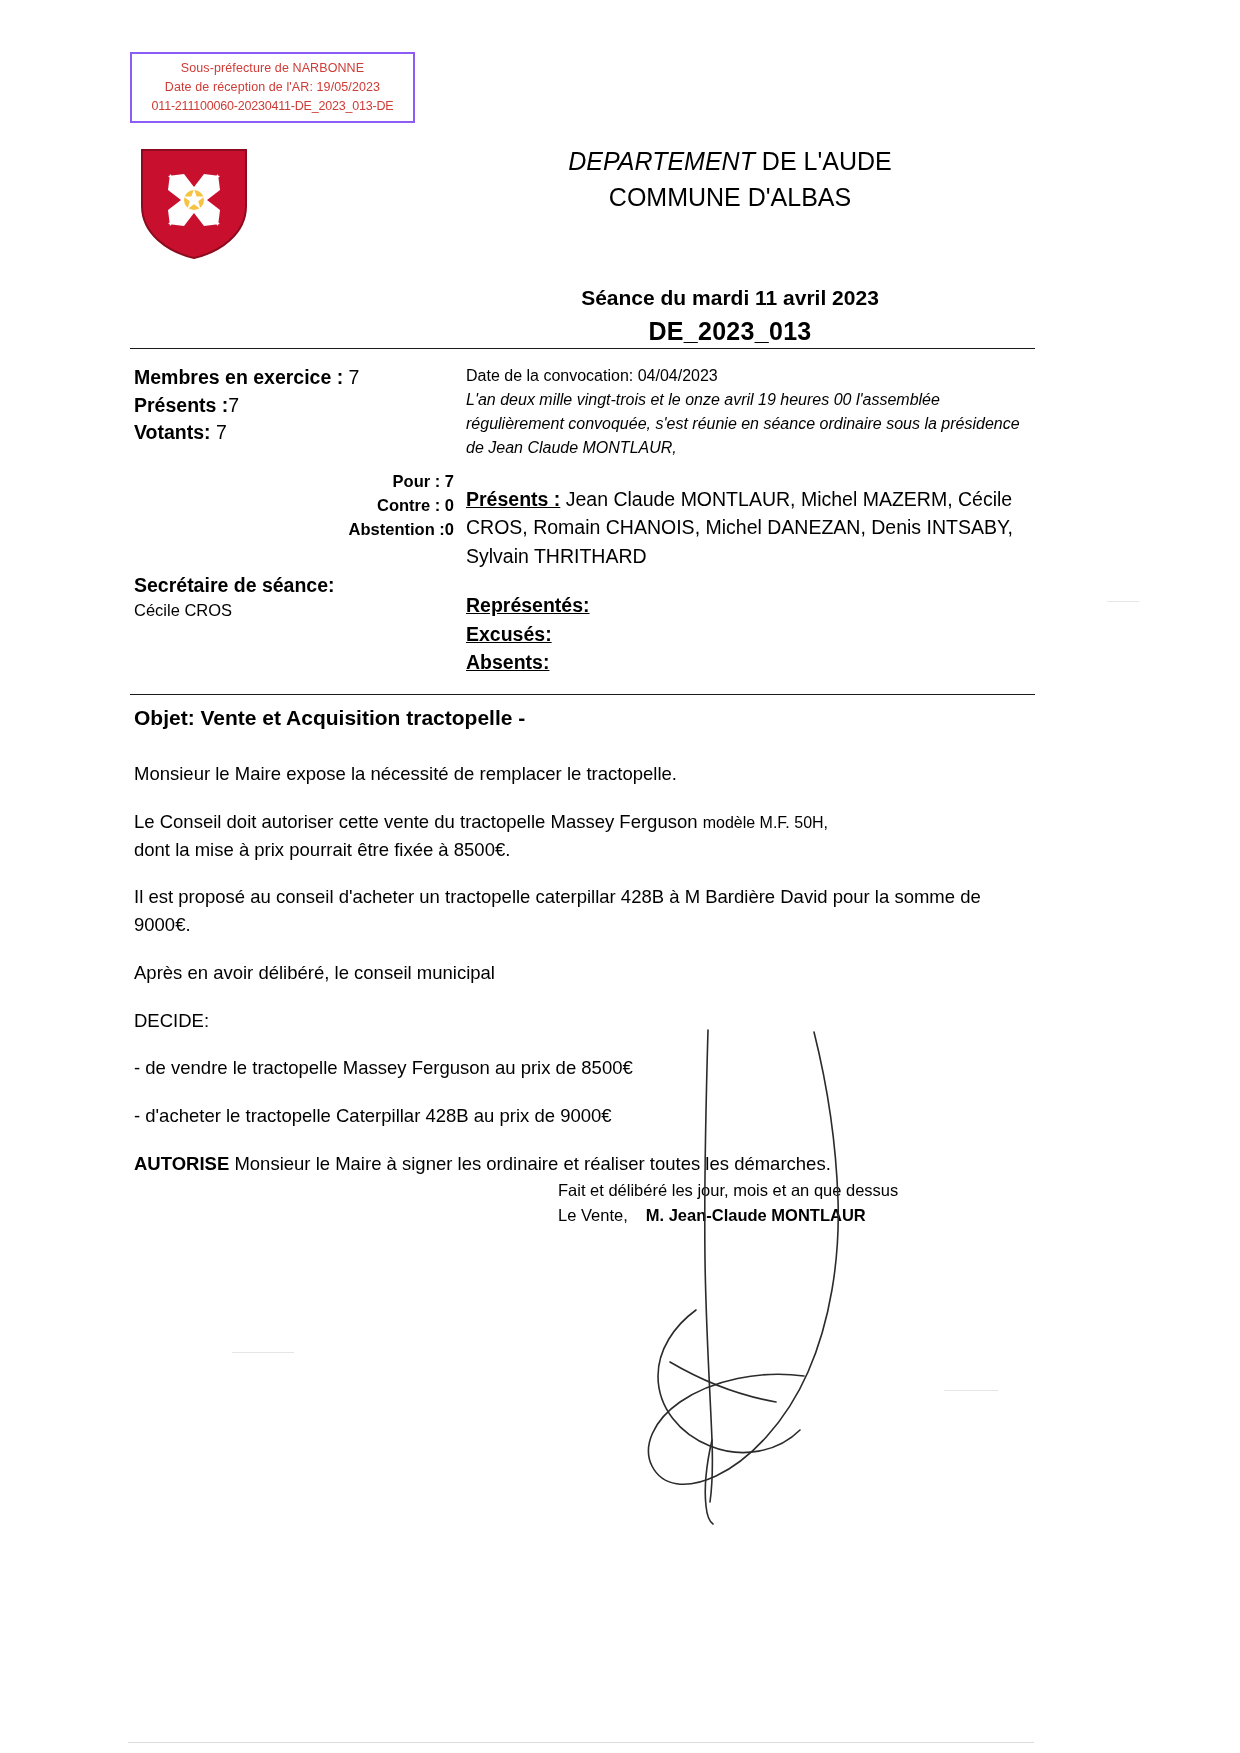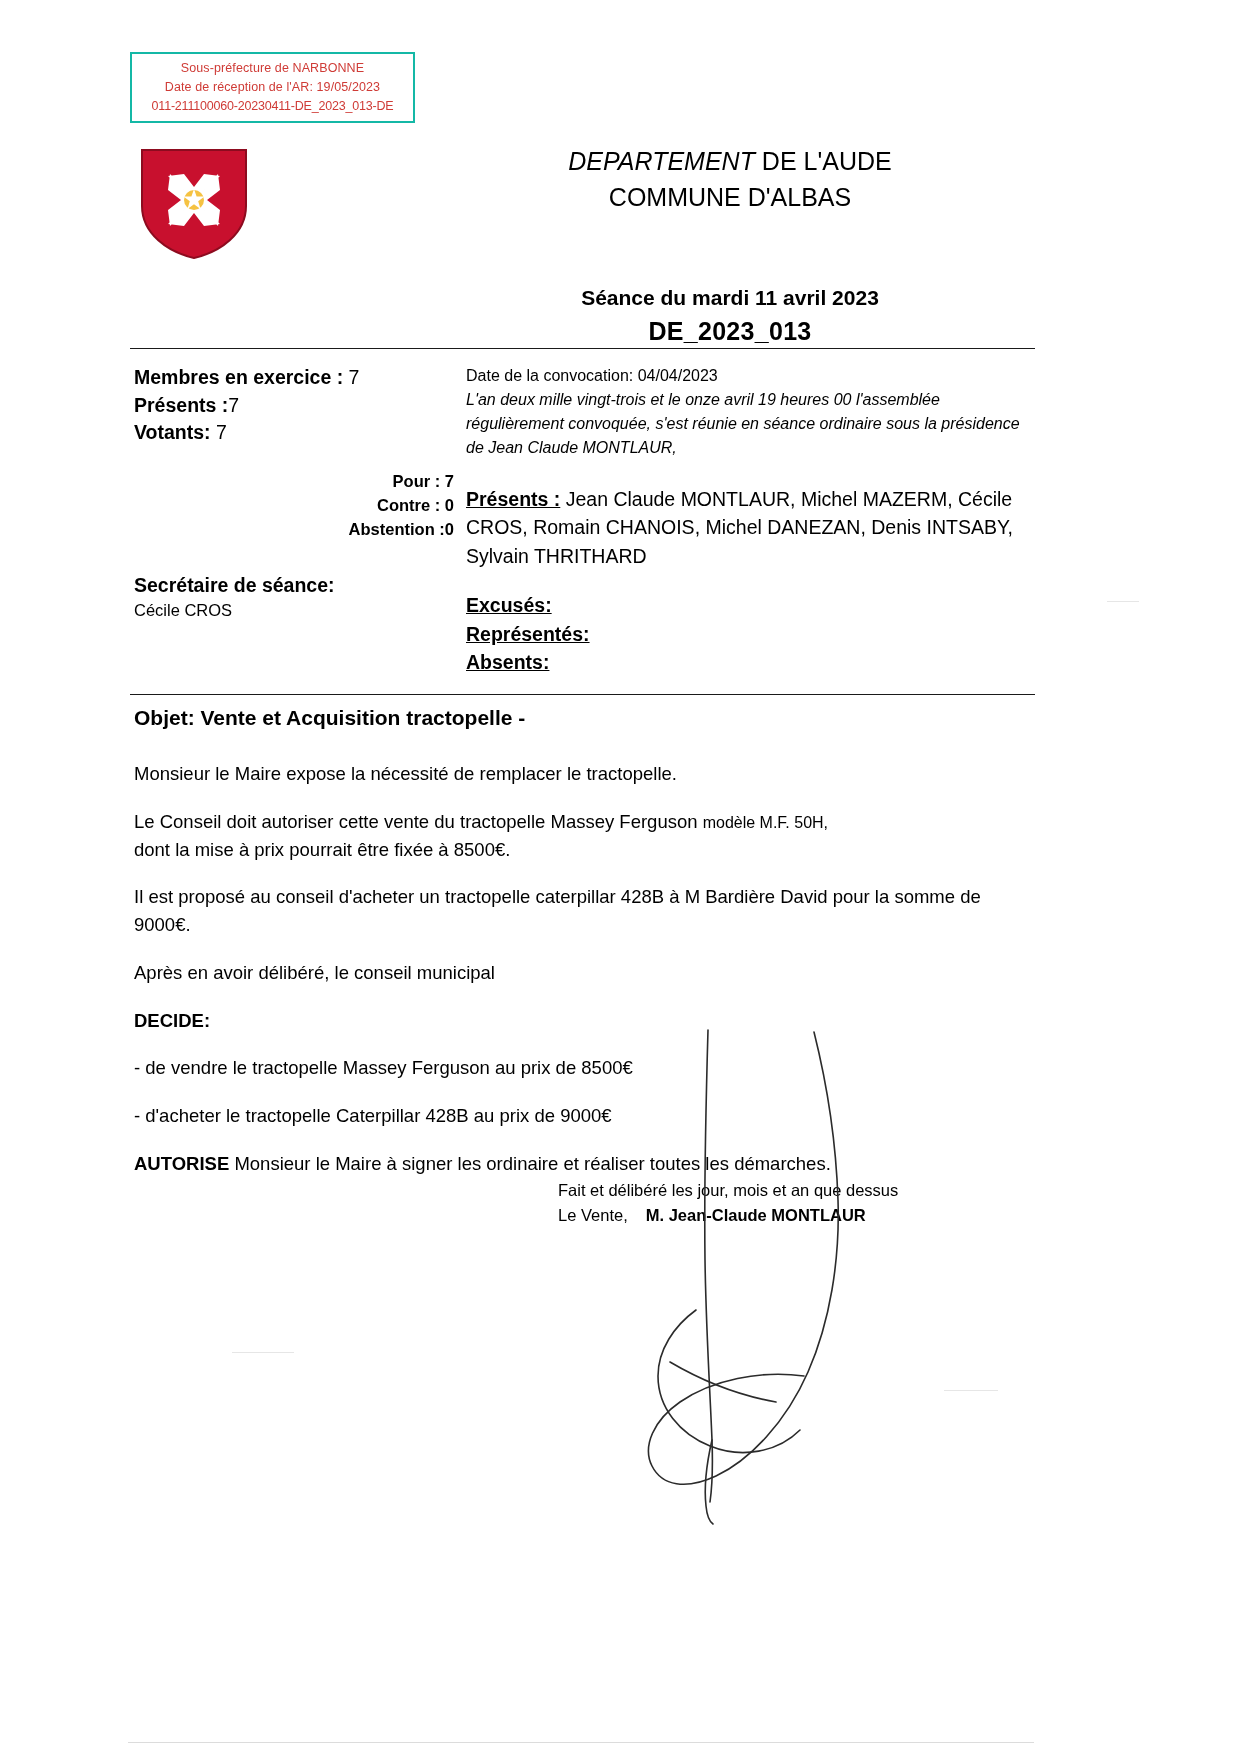--- a/index.html
+++ b/index.html
@@ -15,21 +15,21 @@
     color: #000000;
     overflow: hidden;
   }
 
   
   .stamp {
     position: absolute;
     left: 130px;
     top: 52px;
     width: 285px;
-    border: 2px solid #14b8a6;
+    border: 2px solid #8b5cf6;
     padding: 5px 4px 6px 4px;
     box-sizing: border-box;
     color: #cf3b36;
     text-align: center;
     line-height: 1.5;
   }
   .stamp div {
     font-size: 12.5px;
     letter-spacing: 0.1px;
     white-space: nowrap;
@@ -161,21 +161,21 @@
     top: 760px;
     width: 890px;
     font-size: 18.5px;
     line-height: 1.5;
   }
   .body p {
     margin: 0 0 20px 0;
   }
   .body .small { font-size: 16px; }
   .body .bold { font-weight: bold; }
-  .body .decide { font-weight: bold; margin-top: 20px; }
+  .body .decide { font-weight: normal; margin-top: 20px; }
 
   
   .sign-block {
     position: absolute;
     left: 558px;
     top: 1178px;
     font-size: 16.5px;
     line-height: 1.5;
   }
   .sign-block .maire-name {
@@ -252,22 +252,22 @@
   </div>
 </div>
 
 <div class="right-col">
   <div class="conv-date">Date de la convocation: 04/04/2023</div>
   <div class="conv-para">L'an deux mille vingt-trois et le onze avril 19 heures 00 l'assemblée régulièrement convoquée, s'est réunie en séance ordinaire sous la présidence de Jean Claude MONTLAUR,</div>
 
   <div class="present-para"><span class="u-bold">Présents :</span><span> Jean Claude MONTLAUR, Michel MAZERM, Cécile CROS, Romain CHANOIS, Michel DANEZAN, Denis INTSABY, Sylvain THRITHARD</span></div>
 
   <div class="status-list">
+    <div><span>Représentés:</span></div>
     <div><span>Excusés:</span></div>
-    <div><span>Représentés:</span></div>
     <div><span>Absents:</span></div>
   </div>
 </div>
 
 <div class="rule rule-bottom"></div>
 
 <div class="objet">Objet: Vente et Acquisition tractopelle -</div>
 
 <div class="body">
   <p>Monsieur le Maire expose la nécessité de remplacer le tractopelle.</p>

